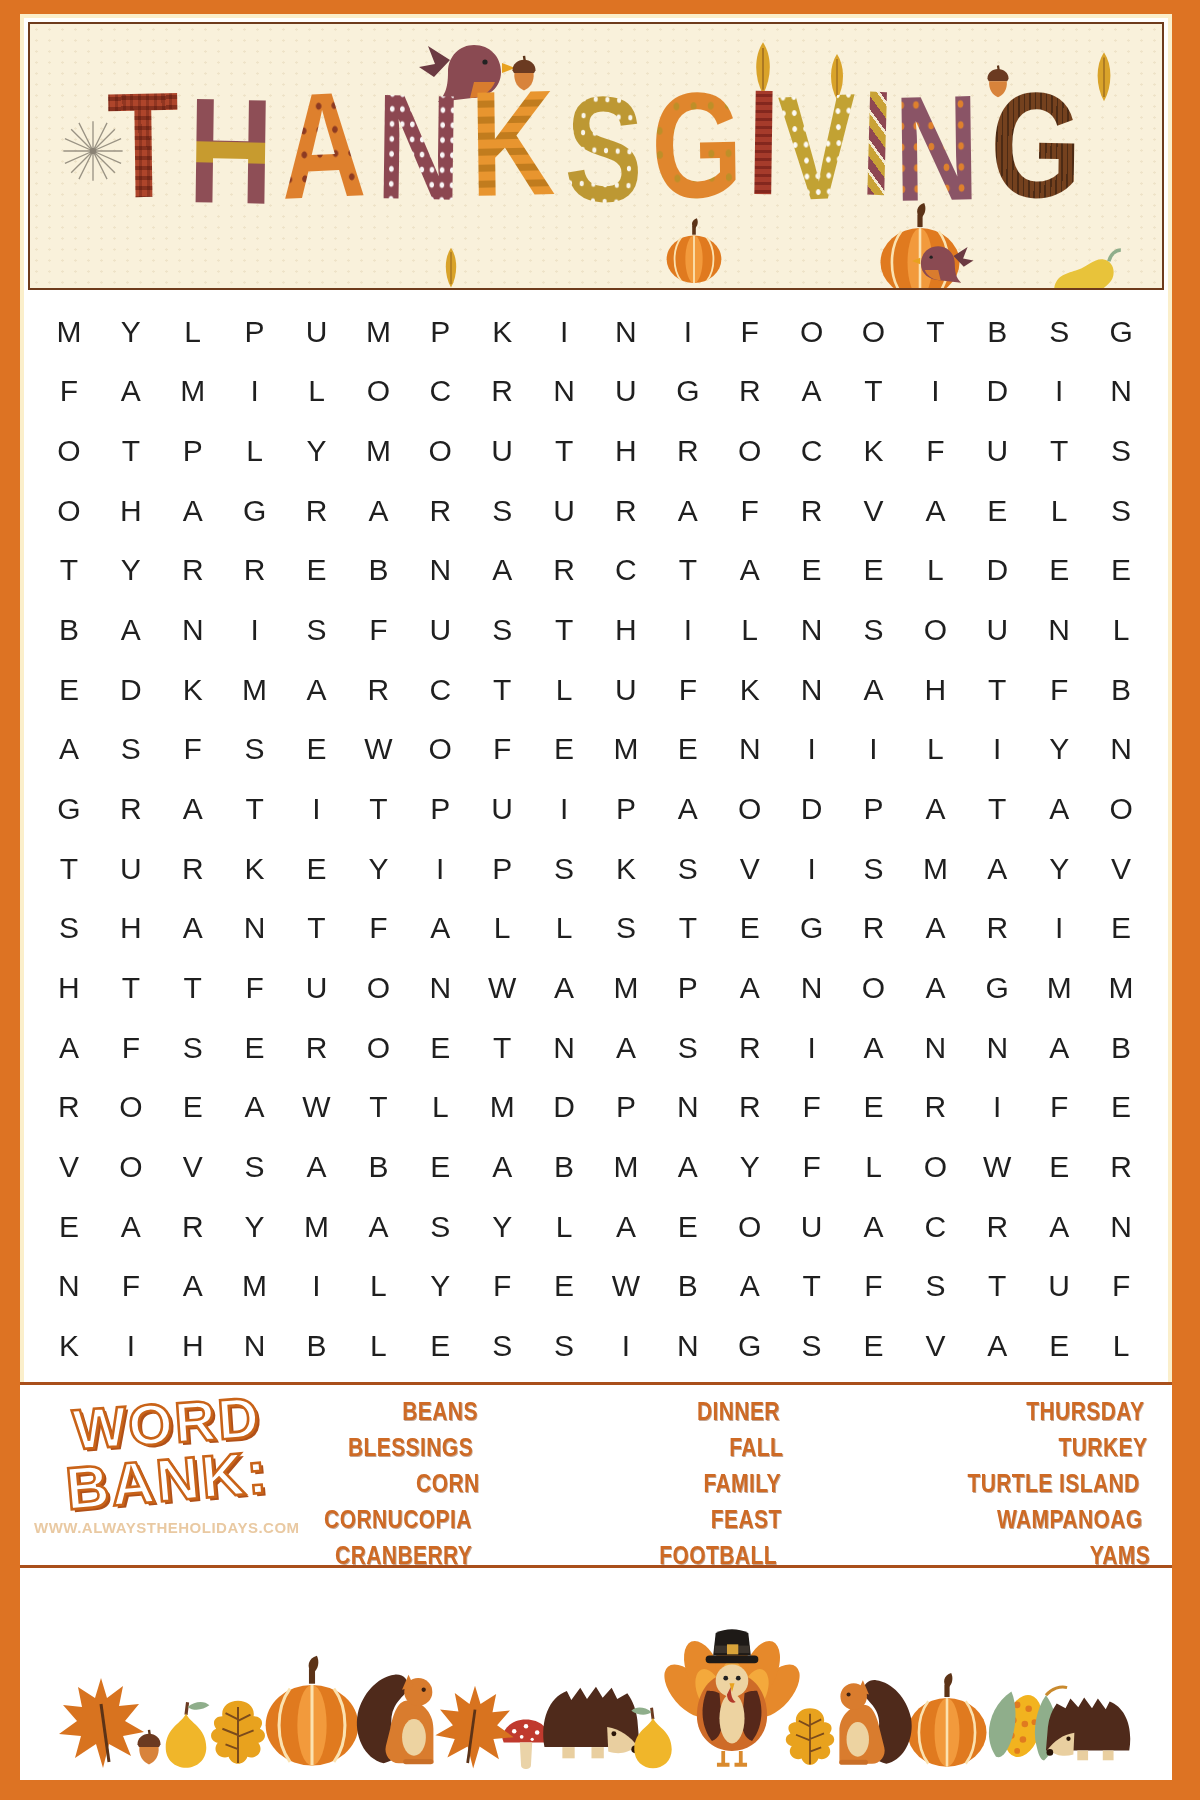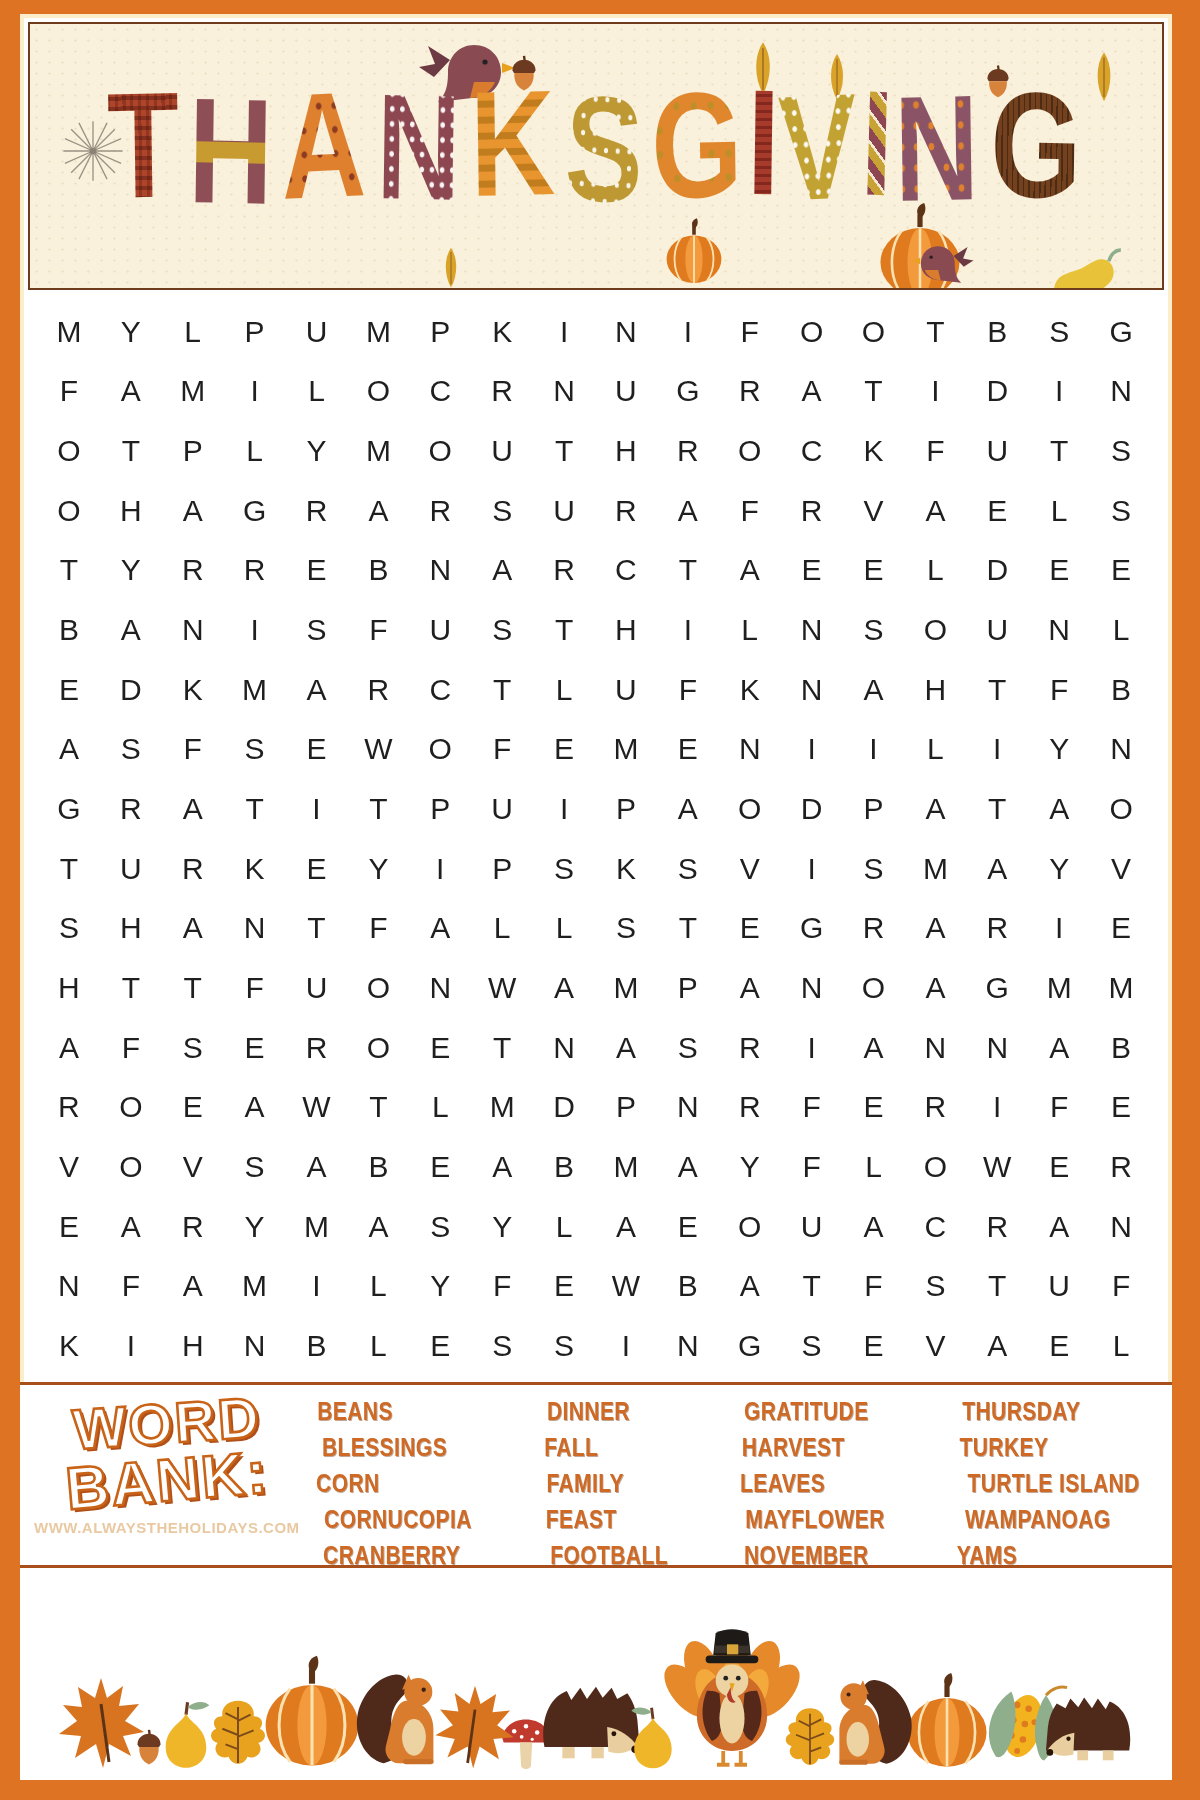--- a/index.html
+++ b/index.html
@@ -85,21 +85,21 @@
   }
   @supports (-webkit-text-stroke: 1px black) {
     .wb-title { color:#fff; -webkit-text-stroke:2.6px #C96318; text-shadow:3px 3px 0 #B05018; }
   }
   .wb-title.line2 { font-size:60px; transform:rotate(-5deg) translateY(4px); }
   .wb-url {
     display:block; margin-top:12px; font-size:15px; letter-spacing:.5px;
     color:#E9C9A2; font-weight:700; transform:translateY(2px);
   }
   .wb-cols { flex:1; display:flex; justify-content:space-between; padding:4px 6px 0 10px; }
-  .wb-col { text-align:left; }
+  .wb-col { text-align:right; }
   .wb-word { line-height:33px; white-space:nowrap; }
   .wb-word span {
     display:inline-block; transform:scaleX(.84); transform-origin:center;
     font-weight:700; font-size:25px; color:#CE6A25;
     text-shadow:1px 1px 0 rgba(122,58,20,.45);
     letter-spacing:.5px;
   }
 
   
   .footer-band {
@@ -553,27 +553,20 @@
             <div class="wb-word"><span>CORN</span></div>
             <div class="wb-word"><span>CORNUCOPIA</span></div>
             <div class="wb-word"><span>CRANBERRY</span></div>
           </div>
           <div class="wb-col">
             <div class="wb-word"><span>DINNER</span></div>
             <div class="wb-word"><span>FALL</span></div>
             <div class="wb-word"><span>FAMILY</span></div>
             <div class="wb-word"><span>FEAST</span></div>
             <div class="wb-word"><span>FOOTBALL</span></div>
-          </div>
-          <div class="wb-col">
-            <div class="wb-word"><span>GRATITUDE</span></div>
-            <div class="wb-word"><span>HARVEST</span></div>
-            <div class="wb-word"><span>LEAVES</span></div>
-            <div class="wb-word"><span>MAYFLOWER</span></div>
-            <div class="wb-word"><span>NOVEMBER</span></div>
           </div>
           <div class="wb-col">
             <div class="wb-word"><span>THURSDAY</span></div>
             <div class="wb-word"><span>TURKEY</span></div>
             <div class="wb-word"><span>TURTLE ISLAND</span></div>
             <div class="wb-word"><span>WAMPANOAG</span></div>
             <div class="wb-word"><span>YAMS</span></div>
           </div>
         </div>
     </div>

